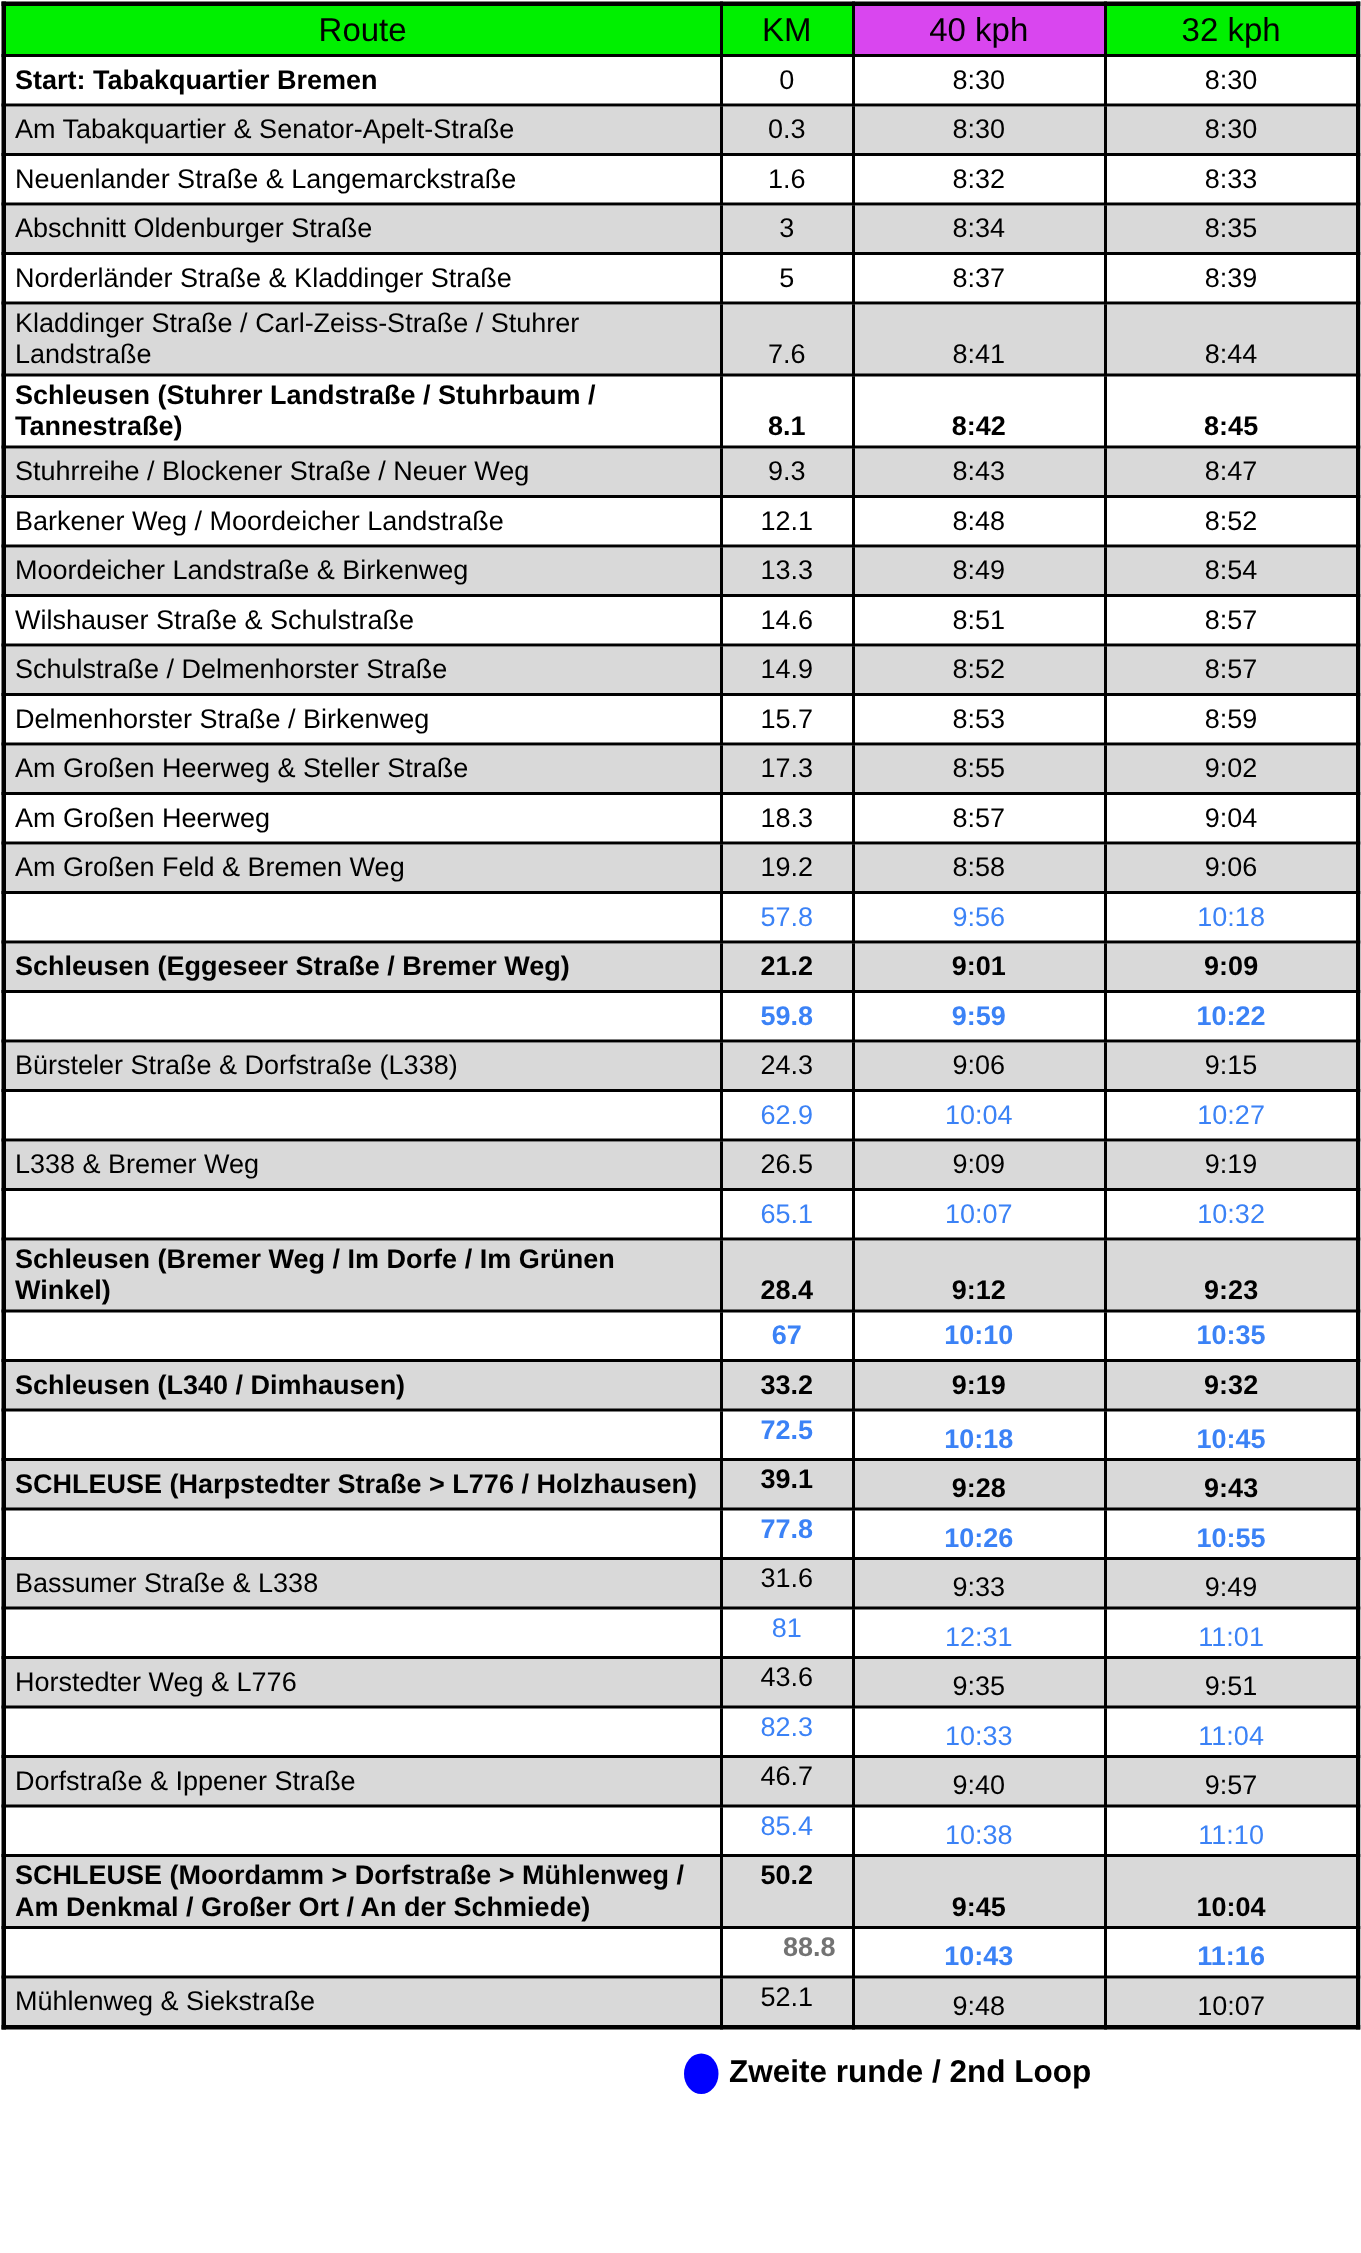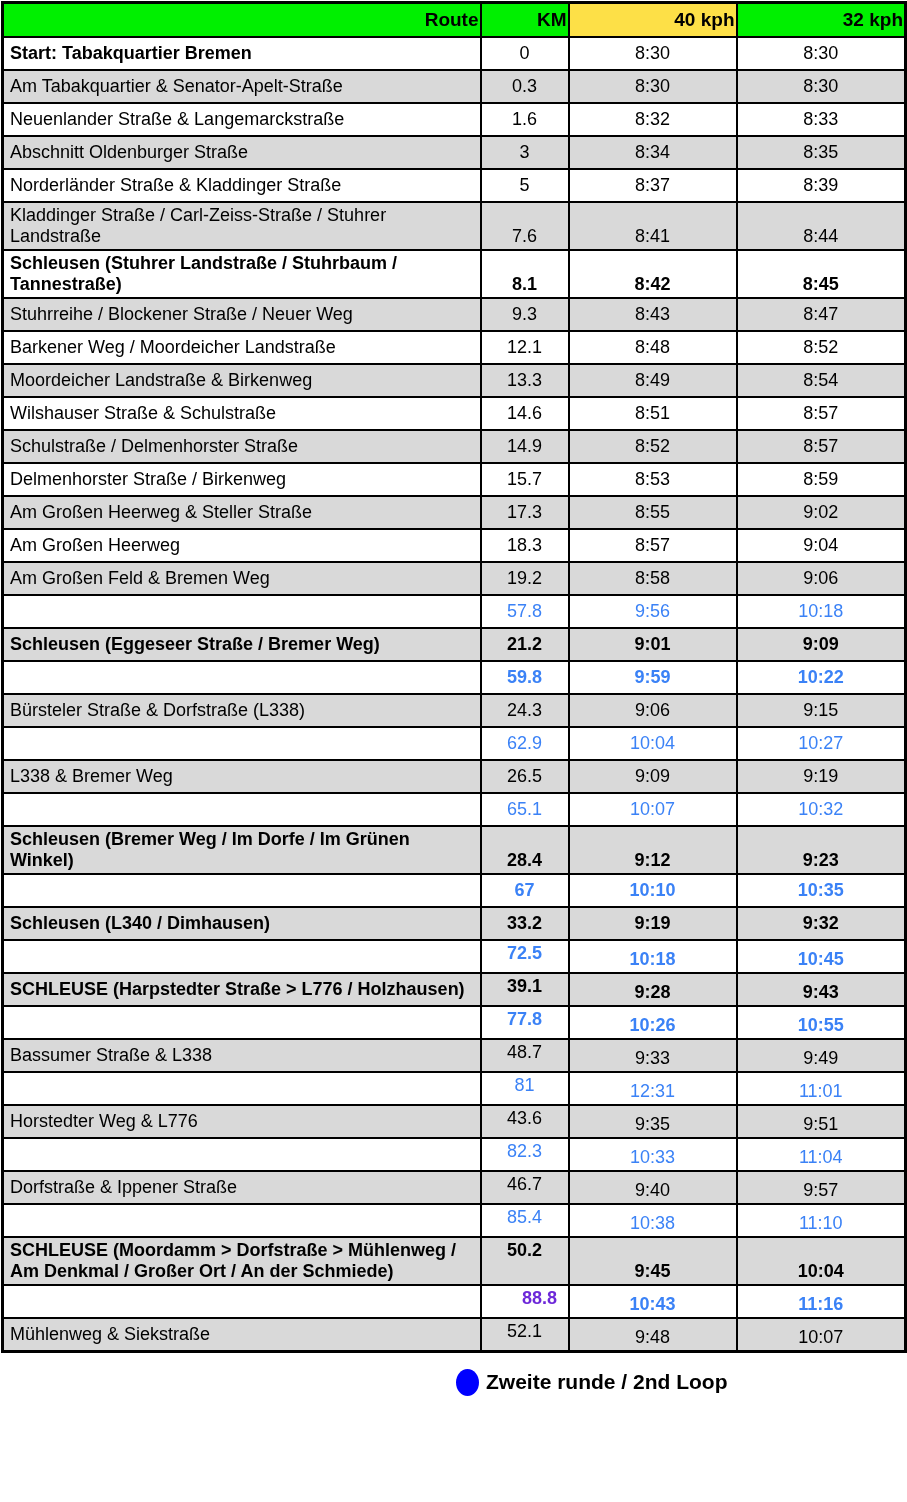--- a/index.html
+++ b/index.html
@@ -20,40 +20,40 @@
   col.c-route{width:478px;}
   col.c-km{width:88px;}
   col.c-t40{width:168px;}
   col.c-t32{width:169px;}
   th,td{
     border:2px solid #000;
     overflow:hidden;
   }
   th{
     height:30px;
-    font-size:19px;
-    font-weight:bold;
-    text-align:right;
+    font-size:22px;
+    font-weight:normal;
+    text-align:center;
     vertical-align:middle;
   }
   tr{height:33px;}
   td{
     font-size:18px;
     line-height:21px;
     padding:2px 6px;
     vertical-align:middle;
     background:#ffffff;
   }
   td.route{text-align:left;padding-right:14px;margin-left:40px;}
   td.num{text-align:center;padding-left:2px;padding-right:2px;}
   tr.gray td{background:#d9d9d9;}
   tr.bold td{font-weight:bold;}
   tr.route-bold td.route{font-weight:bold;}
   tr.loop td.num{color:#3b82f6;}
-  tr.loop td.km-black{color:#6d28d9;padding-left:32px;}
+  tr.loop td.km-black{color:#737373;padding-left:32px;}
   tr.va-b td.num{vertical-align:bottom;}
   tr.va-s td.km{vertical-align:top;}
   tr.va-s td.time{vertical-align:bottom;}
   .legend{
     margin-top:16px;
     margin-left:456px;
     display:flex;
     align-items:center;
     gap:7px;
   }
@@ -75,21 +75,21 @@
   <colgroup>
     <col class="c-route">
       <col class="c-km">
       <col class="c-t40">
       <col class="c-t32">
   </colgroup>
   <thead>
     <tr>
       <th style="background: rgb(0, 240, 0);">Route</th>
       <th style="background: rgb(0, 240, 0);">KM</th>
-      <th style="background: #fde047;">40 kph</th>
+      <th style="background: #d946ef;">40 kph</th>
       <th style="background: rgb(0, 240, 0);">32 kph</th>
     </tr>
   </thead>
   <tbody id="table-body">
       <tr class="route-bold va-m">
         <td class="route">Start: Tabakquartier Bremen</td>
         <td class="num km">0</td>
         <td class="num time">8:30</td>
         <td class="num time">8:30</td>
       </tr>
@@ -256,21 +256,21 @@
         <td class="num time">9:43</td>
       </tr>
       <tr class="bold loop va-s">
         <td class="route"></td>
         <td class="num km">77.8</td>
         <td class="num time">10:26</td>
         <td class="num time">10:55</td>
       </tr>
       <tr class="gray va-s">
         <td class="route">Bassumer Straße &amp; L338</td>
-        <td class="num km">48.7</td>
+        <td class="num km">31.6</td>
         <td class="num time">9:33</td>
         <td class="num time">9:49</td>
       </tr>
       <tr class="loop va-s">
         <td class="route"></td>
         <td class="num km">81</td>
         <td class="num time">12:31</td>
         <td class="num time">11:01</td>
       </tr>
       <tr class="gray va-s">

